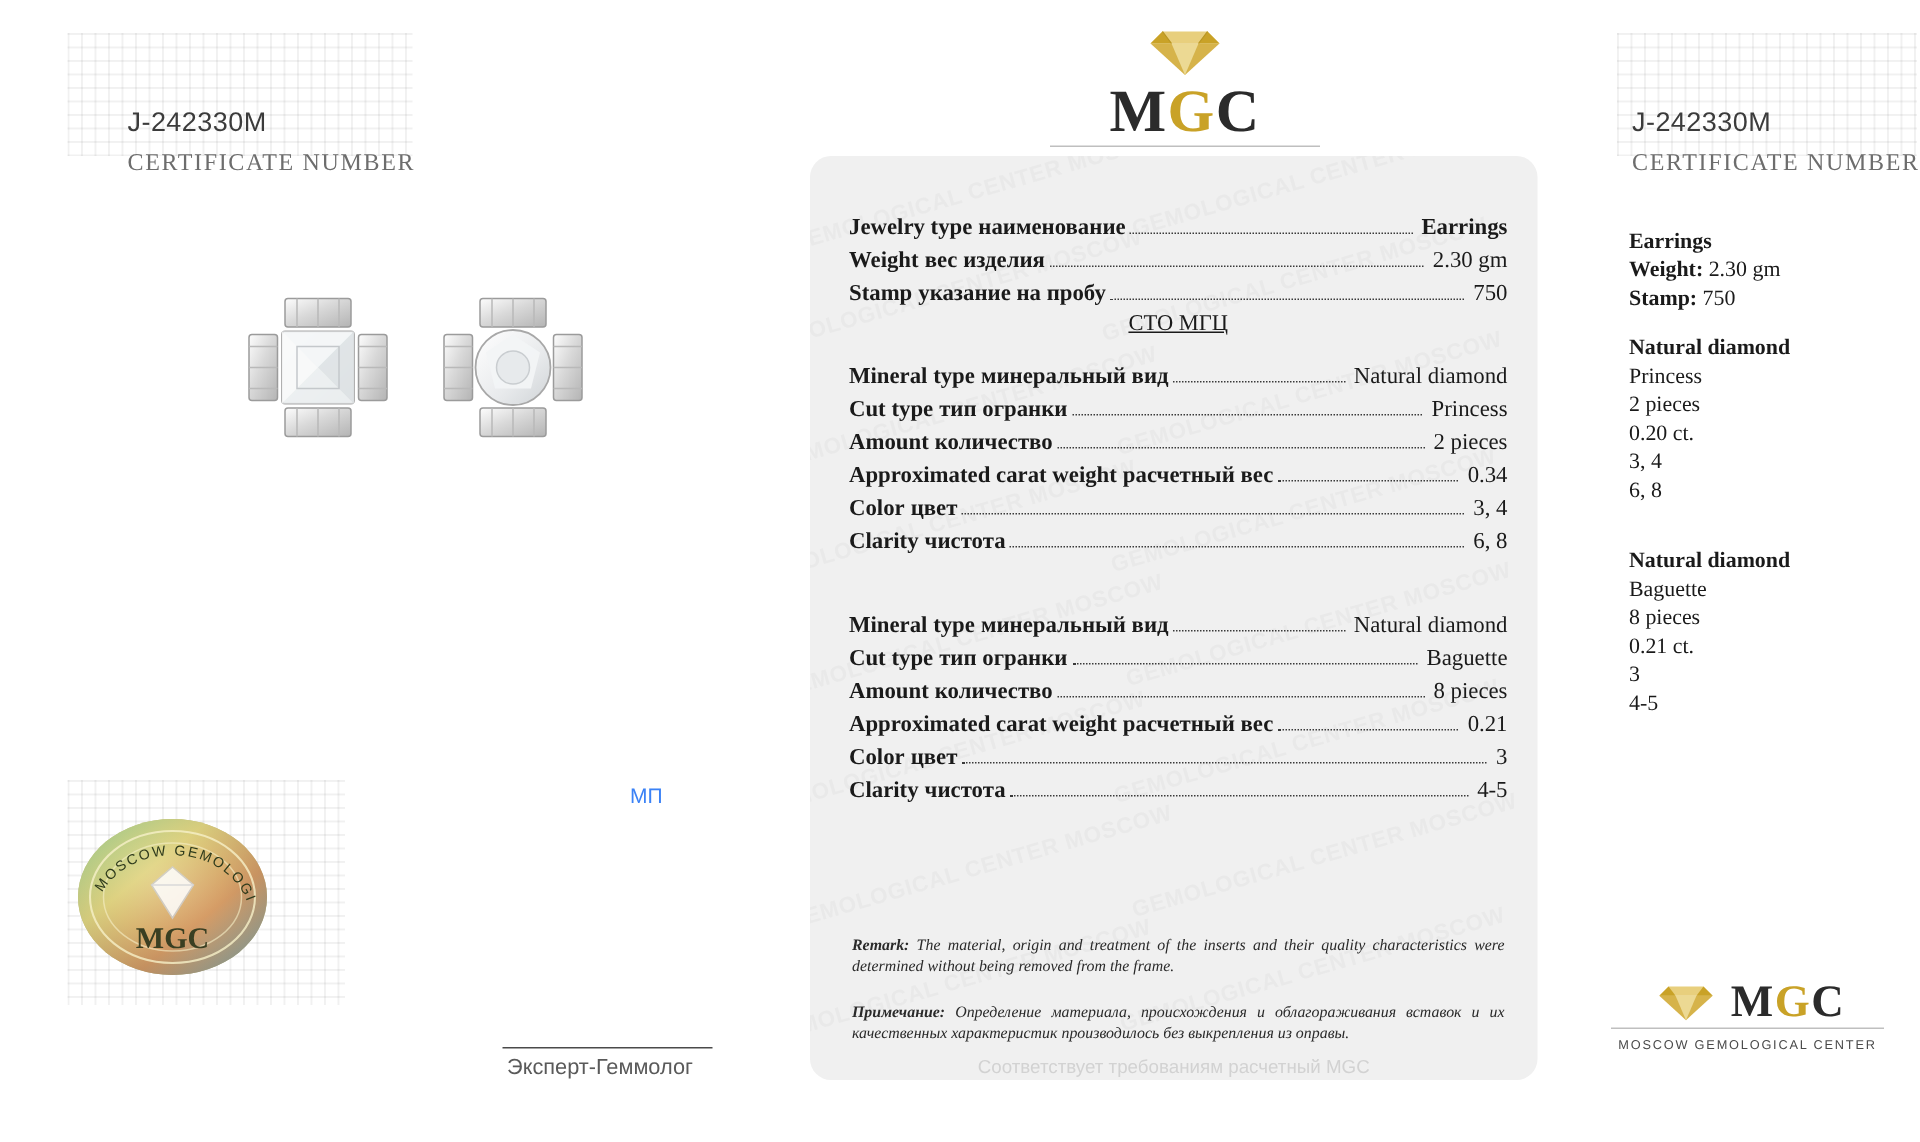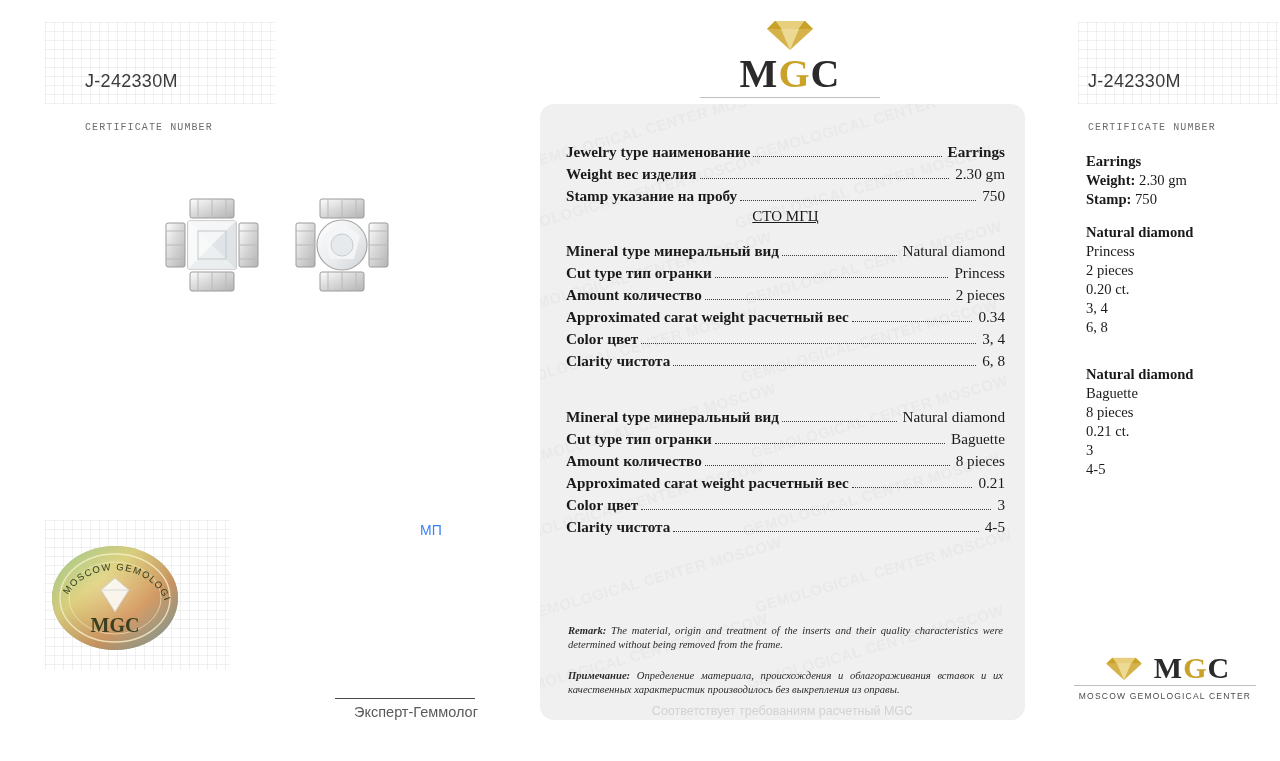--- a/index.html
+++ b/index.html
@@ -33,23 +33,23 @@
     position: absolute; left: 300px; top: 22px; width: 170px; height: 82px;
     padding: 6px 4px 0 40px;
   }
   .big-value {
     font-family: "Liberation Sans", sans-serif;
     font-size: 18px; color: #3b3b3b; letter-spacing: .3px;
     white-space: nowrap;
     margin-top: 43px;
   }
   .field-caption {
-    font-family: Liberation Mono, monospace;
-    font-size: 10px; color: #6d6d6d; letter-spacing: 1.1px;
-    margin-top: 30px; white-space: nowrap;
+    font-family: Liberation Serif, serif;
+    font-size: 16px; color: #6d6d6d; letter-spacing: 1.1px;
+    margin-top: 8px; white-space: nowrap;
   }
 
   
   #earrings-photo {
     position: absolute; left: 120px; top: 175px; width: 300px; height: 145px;
   }
   .earring { position: absolute; width: 124px; height: 124px; }
   .earring.left  { left: 30px; top: 8px; }
   .earring.right { left: 160px; top: 8px; }
 
@@ -60,21 +60,21 @@
   #mp-label {
     position: absolute; left: 420px; top: 522px;
     font-family: "Liberation Sans", sans-serif;
     font-size: 14px; color: #3b82f6;
   }
   #expert-line {
     position: absolute; left: 335px; top: 698px; width: 140px;
     border-top: 1.3px solid #4a4a4a;
   }
   #expert-label {
-    position: absolute; left: 336px; top: 704px; width: 160px;
+    position: absolute; left: 320px; top: 704px; width: 160px;
     text-align: center;
     font-family: "Liberation Sans", sans-serif;
     font-size: 14.5px; color: #5a5a5a;
   }
 
   
   #center-card {
     position: absolute; left: 540px; top: 104px; width: 485px; height: 616px;
     background: #f0f0f0;
     border-radius: 14px;

